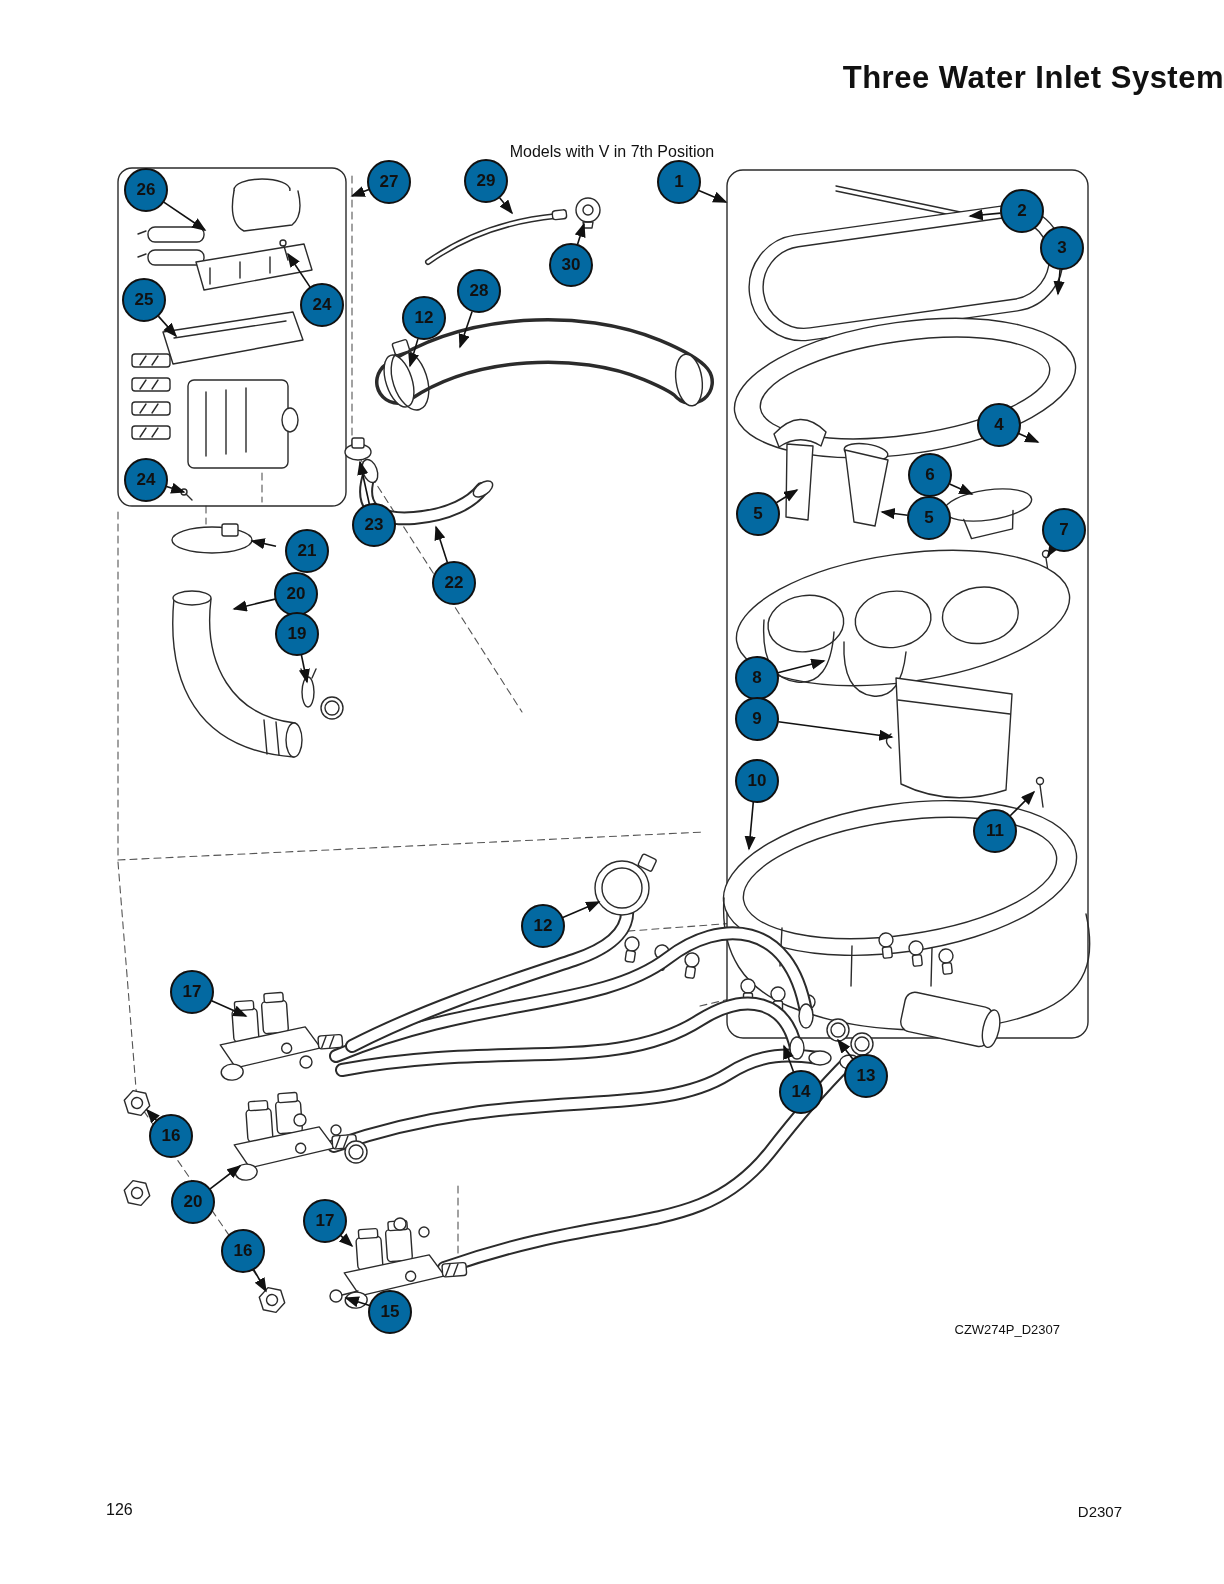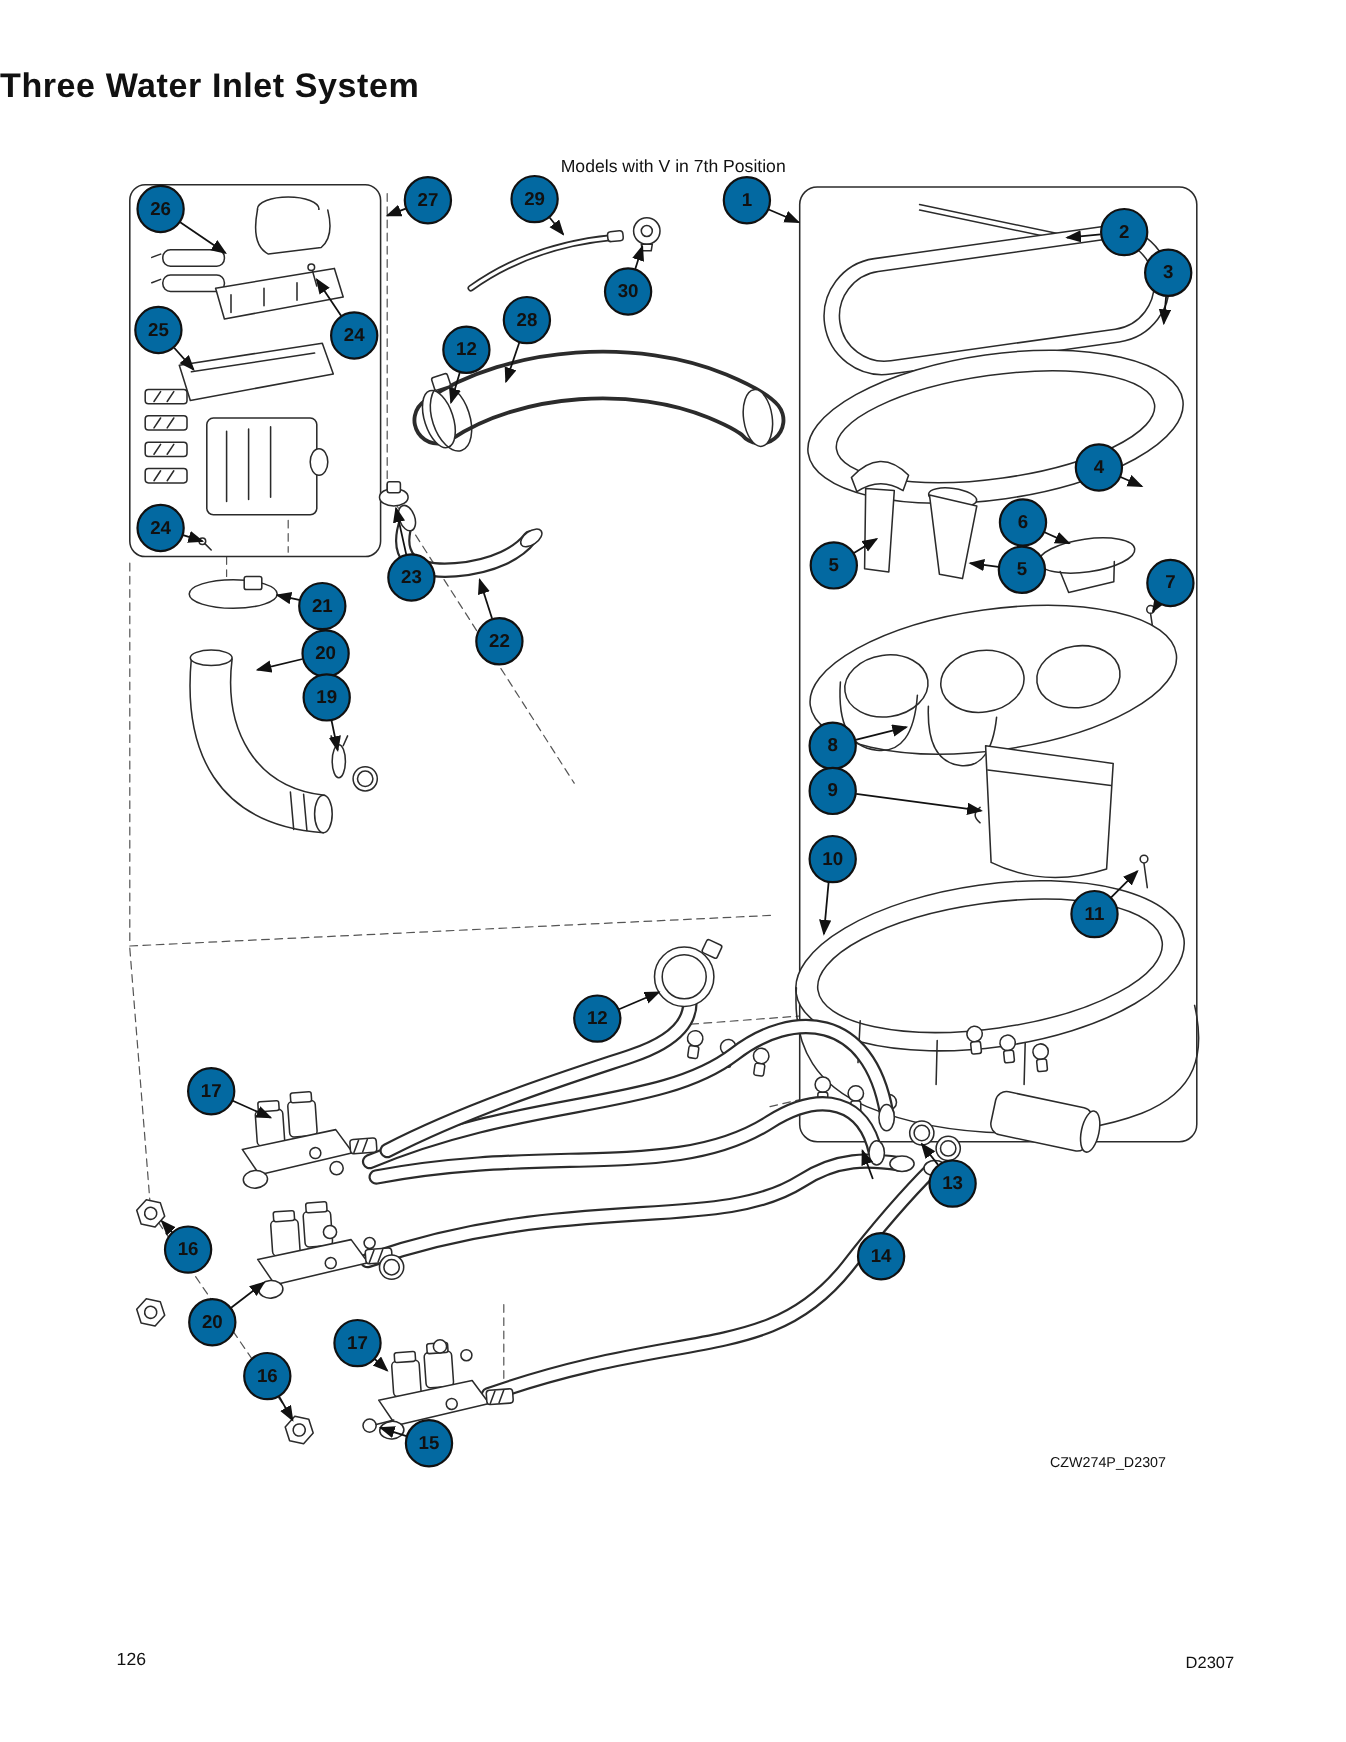--- a/index.html
+++ b/index.html
@@ -1,20 +1,20 @@
 <!DOCTYPE html>
 <html><head>
 <meta charset="utf-8">
 <style>
   html,body{margin:0;padding:0;background:#e8e8e8;}
   .page{
     position:relative;width:1224px;height:1584px;background:#fff;
     font-family:"Liberation Sans",sans-serif;color:#111;overflow:hidden;margin:0 auto;
   }
-  .title{position:absolute;top:60px;left:0;right:0;text-align:left;
+  .title{position:absolute;top:60px;left:0;right:0;text-align:right;
     font-size:31px;font-weight:bold;letter-spacing:.5px;}
   .subtitle{position:absolute;top:103px;left:0;right:0;text-align:center;font-size:16px;margin-top:40px;}
   #art,#leader-layer{position:absolute;top:0;left:0;}
   #callout-layer{position:absolute;inset:0;pointer-events:none;}
   .callout{
     position:absolute;width:40px;height:40px;border:2.6px solid #111;border-radius:50%;
     background:#0369a1;display:flex;align-items:center;justify-content:center;
     font-size:17px;font-weight:bold;transform:translate(-50%,-50%);
   }
   .figure-code{position:absolute;top:1322px;left:820px;width:240px;text-align:right;font-size:13px;}
@@ -305,32 +305,32 @@
       <div class="callout" style="left: 322px; top: 305px;">24</div>
       <div class="callout" style="left: 479px; top: 291px;">28</div>
       <div class="callout" style="left: 424px; top: 318px;">12</div>
       <div class="callout" style="left: 999px; top: 425px;">4</div>
       <div class="callout" style="left: 930px; top: 475px;">6</div>
       <div class="callout" style="left: 146px; top: 480px;">24</div>
       <div class="callout" style="left: 758px; top: 514px;">5</div>
       <div class="callout" style="left: 929px; top: 518px;">5</div>
       <div class="callout" style="left: 1064px; top: 530px;">7</div>
       <div class="callout" style="left: 374px; top: 525px;">23</div>
-      <div class="callout" style="left: 293px; top: 551px;">21</div>
+      <div class="callout" style="left: 307px; top: 551px;">21</div>
       <div class="callout" style="left: 454px; top: 583px;">22</div>
       <div class="callout" style="left: 296px; top: 594px;">20</div>
       <div class="callout" style="left: 297px; top: 634px;">19</div>
       <div class="callout" style="left: 757px; top: 678px;">8</div>
       <div class="callout" style="left: 757px; top: 719px;">9</div>
       <div class="callout" style="left: 757px; top: 781px;">10</div>
       <div class="callout" style="left: 995px; top: 831px;">11</div>
       <div class="callout" style="left: 543px; top: 926px;">12</div>
       <div class="callout" style="left: 192px; top: 992px;">17</div>
       <div class="callout" style="left: 866px; top: 1076px;">13</div>
-      <div class="callout" style="left: 801px; top: 1142px; text-align: right;">14</div>
+      <div class="callout" style="left: 801px; top: 1092px; text-align: right;">14</div>
       <div class="callout" style="left: 171px; top: 1136px;">16</div>
       <div class="callout" style="left: 193px; top: 1202px;">20</div>
       <div class="callout" style="left: 325px; top: 1221px;">17</div>
       <div class="callout" style="left: 243px; top: 1251px;">16</div>
       <div class="callout" style="left: 390px; top: 1312px;">15</div>
     </div>
 
   <div class="figure-code">CZW274P_D2307</div>
 
   <div class="footer-page">126</div>

